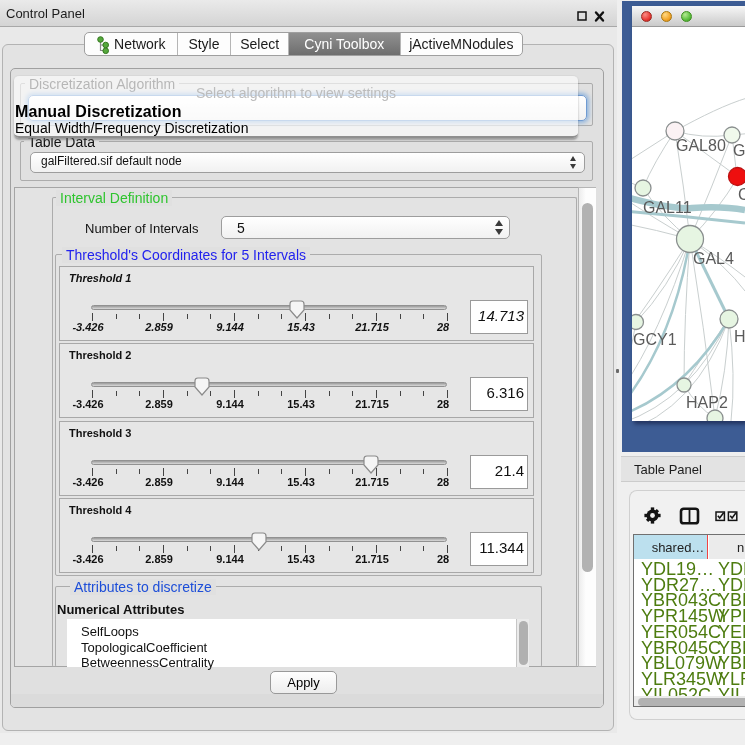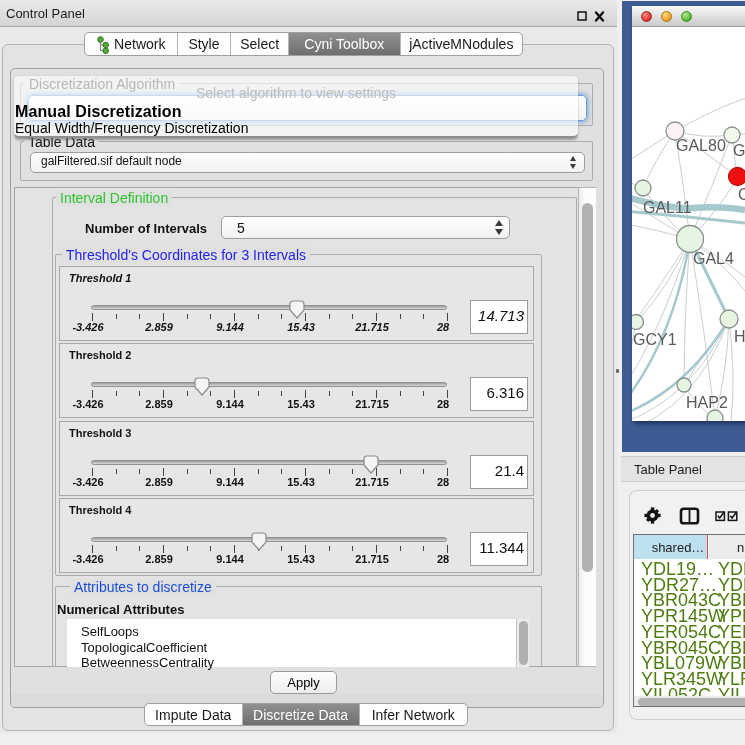--- a/index.html
+++ b/index.html
@@ -135,31 +135,31 @@
   </div>
 
   <div class="abs" id="scrollpane"></div>
   <div class="abs" id="vscroll">
       <div id="vthumb"></div>
     </div>
 
   <div class="group" style="left:52px; top:197px; width:525px; height:470px; border-bottom:none;">
     <span class="gtitle" style="left:3px; color:#2ec42e;">Interval Definition</span>
   </div>
-  <div class="abs" style="left:85px; top:221px; font-size:13px; font-weight:bold; color:#111;">Number of Intervals</div>
+  <div class="abs" style="left:85px; top:221px; font-size:13px; font-weight:normal; color:#111;">Number of Intervals</div>
   <div class="combo" style="left:221px; top:216px; width:289px; height:23px;">
     <span style="position:absolute; left:15px; top:3px;">5</span>
     <span class="spin big" style="right:5px; top:3px;">
         <span class="up"></span>
         <span class="dn"></span>
       </span>
   </div>
 
   <div class="group" style="left:55px; top:254px; width:487px; height:322px;">
-    <span class="gtitle" style="left:6px; color:#2222ee;">Threshold's Coordinates for 3 Intervals</span>
+    <span class="gtitle" style="left:6px; color:#2222ee;">Threshold's Coordinates for 5 Intervals</span>
   </div>
 
   <div class="tbox" style="top:266px;font-style:italic;" id="tb1">
     <div class="name">Threshold 1</div>
     <div class="track"></div>
     <span class="tick" style="left:32.0px;height:8px;top:46px"></span>
       <span class="tick" style="left:55.7px;height:5px;top:47px"></span>
       <span class="tick" style="left:79.3px;height:5px;top:47px"></span>
       <span class="tick" style="left:103.0px;height:8px;top:46px"></span>
       <span class="tick" style="left:126.7px;height:5px;top:47px"></span>
@@ -293,25 +293,20 @@
     <div>TopologicalCoefficient</div>
     <div>BetweennessCentrality</div>
   </div>
   <div id="listsb" class="abs" style="left:516px; top:619px; width:13px; height:48px;">
       <div class="th"></div>
     </div>
 
   <div class="abs" style="left:11px; top:694px; width:592px; height:13px; background:#dbdbdb; border-radius:0 0 4px 4px;"></div>
   <div class="abs" id="applybtn">Apply</div>
 
-  <div class="abs" id="btabs">
-    <div class="tab" style="width:97.5px;">Impute Data</div>
-    <div class="tab seltab" style="width:117px;">Discretize Data</div>
-    <div class="tab" style="width:107.5px;">Infer Network</div>
-  </div>
 
   <div class="abs" id="popup">
     <div class="hint">Select algorithm to view settings</div>
     <div class="it1">Manual Discretization</div>
     <div class="it2">Equal Width/Frequency Discretization</div>
   </div>
 
   <div class="abs" style="left:616px; top:369px; width:3px; height:4px; background:#6a6a6a; border-radius:1px;"></div>
 
   <div class="abs" id="bluewin">

